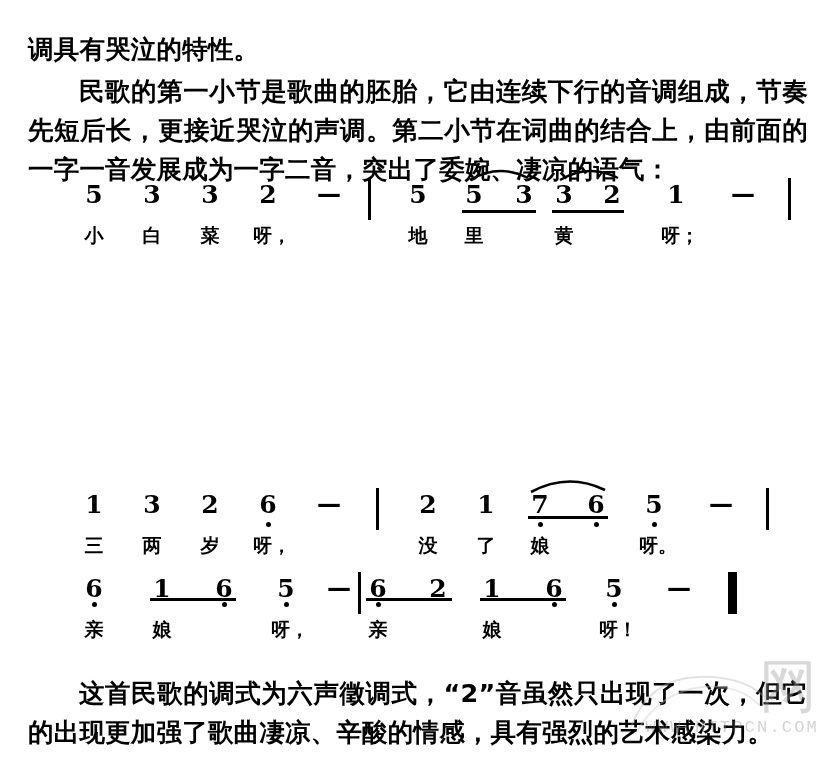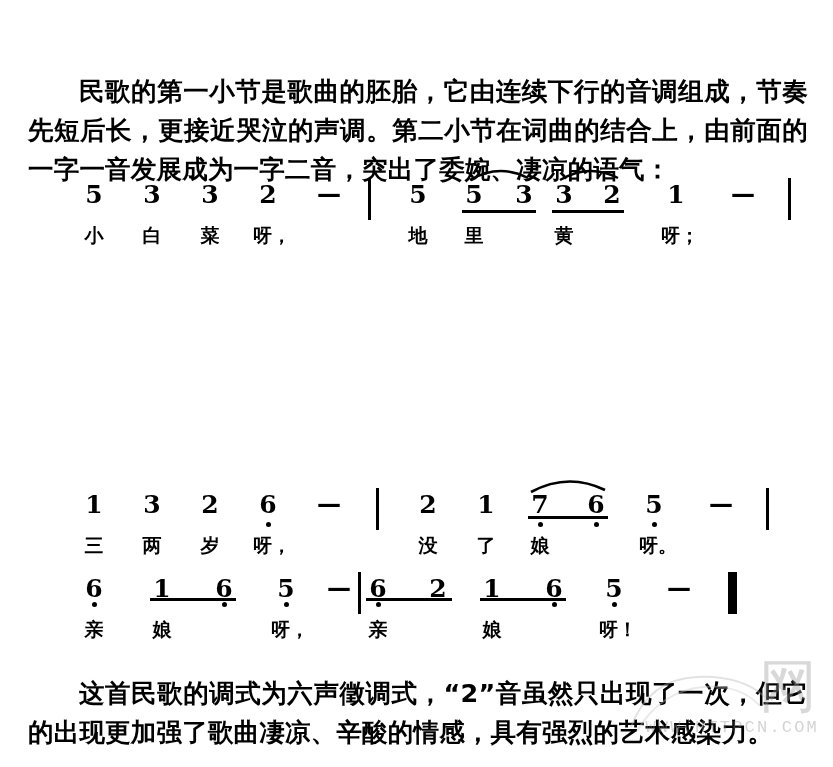--- a/index.html
+++ b/index.html
@@ -152,20 +152,21 @@
     position: absolute;
     left: 0;
     top: 18px;
   }
 </style>
 </head>
 <body>
 
 <div id="page">
 
+  <p class="prose" style="top:4px;">调具有哭泣的特性。</p>
 
   <p class="prose indent" style="top:46px;">民歌的第一小节是歌曲的胚胎，它由连续下行的音调组成，节奏先短后长，更接近哭泣的声调。第二小节在词曲的结合上，由前面的一字一音发展成为一字二音，突出了委婉、凄凉的语气：</p>
 
   <div class="staffblock" style="top:176px;">
     <div class="staffrow">
 
       <div class="note" style="left:66px;">5</div>
       <div class="lyric" style="left:66px;">小</div>
 
       <div class="note" style="left:124px;">3</div>

